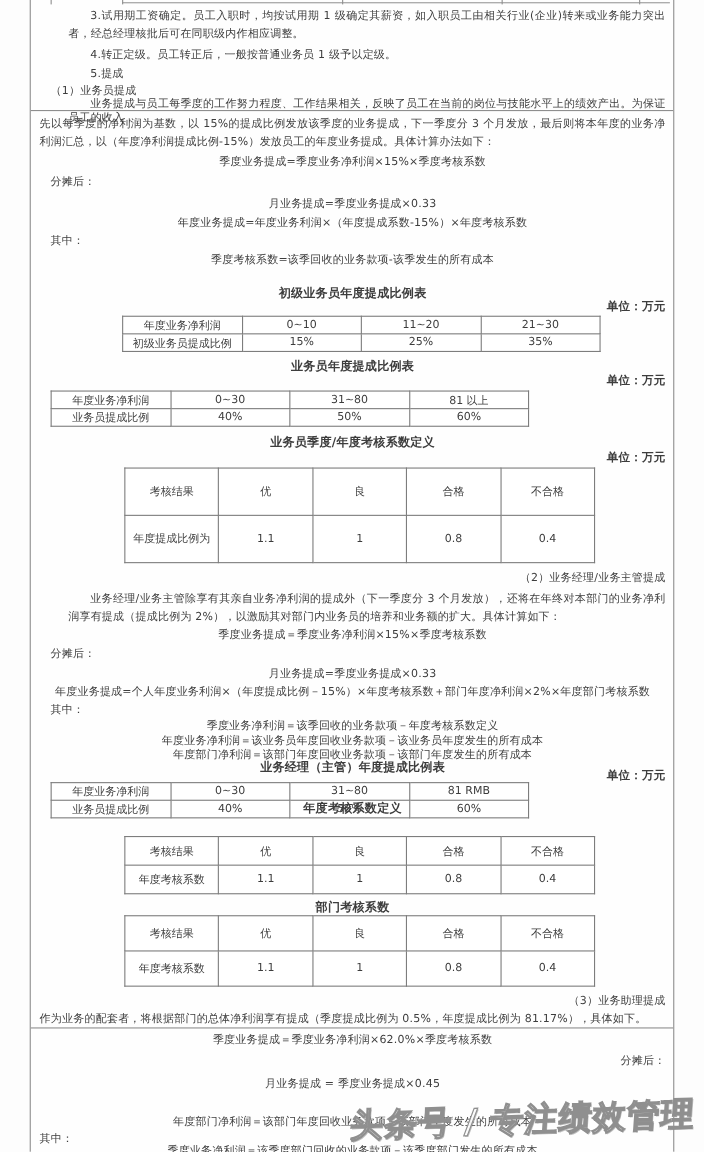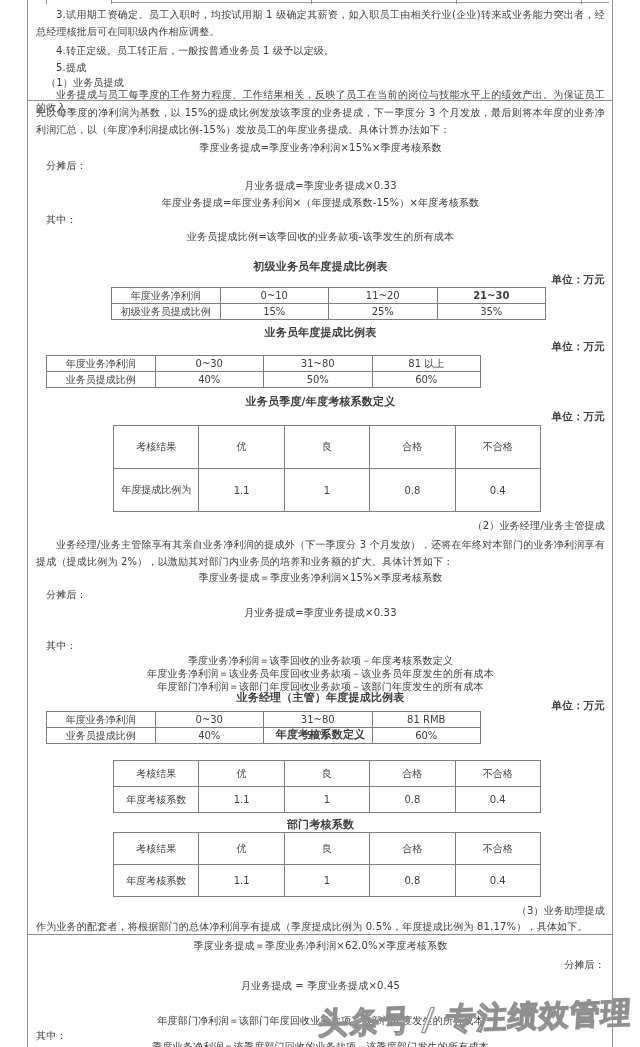--- a/index.html
+++ b/index.html
@@ -8,21 +8,21 @@
   .page { position:absolute; left:27px; top:0; width:586px; height:1047px;
     border-left:1px solid #8e8e8e; border-right:1px solid #8e8e8e; background:#fefefe; }
   .divider { position:absolute; left:0; right:0; height:0; border-top:1px solid #8e8e8e; }
   .tick { position:absolute; top:0; width:1px; height:4px; background:#8e8e8e; }
   .topline { position:absolute; top:2px; height:0; border-top:1px solid #9a9a9a; }
   .ln { position:absolute; left:8px; right:7px; font-size:10px; line-height:13px;
     letter-spacing:0.2px; }
   .c  { text-align:center; }
   .r  { text-align:right; font-size:10.5px; font-weight:bold; }
   .j  { text-align:justify; }
-  .ind2 { text-indent:2em; }
+  .ind2 { text-indent:2em;margin-left:26px; }
   .ind1 { text-indent:1em; }
   .indh { text-indent:0.6em;text-align:right; }
   .para2 { line-height:17px; }
   .bold { font-weight:bold; font-size:11px; }
   .tbl { position:absolute; display:table; table-layout:fixed; width:435px;
     border-collapse:collapse; background:#fff; }
   .trow { display:table-row; }
   .tcell { display:table-cell; border:1px solid #7d7d7d; text-align:center;
     vertical-align:middle; font-size:10px; color:#3d3d3d; padding:0 2px; }
   .watermark { position:absolute; left:318px; top:998px; z-index:5; white-space:nowrap;
@@ -49,30 +49,30 @@
   <div class="ln j ind2" style="top:88px">业务提成与员工每季度的工作努力程度、工作结果相关，反映了员工在当前的岗位与技能水平上的绩效产出。为保证员工的收入，</div>
 
   <div class="divider" style="top:100px"></div>
 
   <div class="ln j para2" style="top:104px">先以每季度的净利润为基数，以 15%的提成比例发放该季度的业务提成，下一季度分 3 个月发放，最后则将本年度的业务净利润汇总，以（年度净利润提成比例-15%）发放员工的年度业务提成。具体计算办法如下：</div>
   <div class="ln c" style="top:141px">季度业务提成=季度业务净利润×15%×季度考核系数</div>
   <div class="ln ind1" style="top:159px">分摊后：</div>
   <div class="ln c" style="top:179px">月业务提成=季度业务提成×0.33</div>
   <div class="ln c" style="top:196px">年度业务提成=年度业务利润×（年度提成系数-15%）×年度考核系数</div>
   <div class="ln ind1" style="top:213px">其中：</div>
-  <div class="ln c" style="top:230px">业务员提成比例=该季回收的业务款项-该季发生的所有成本</div>
+  <div class="ln c" style="top:230px">季度考核系数=该季回收的业务款项-该季发生的所有成本</div>
 
   <div class="ln c bold" style="top:260px">初级业务员年度提成比例表</div>
   <div class="ln r" style="top:273px">单位：万元</div>
   <div class="tbl" style="top:287px; left:83px;">
       <div class="trow">
         <div class="tcell" style="height: 16px;">年度业务净利润</div>
         <div class="tcell" style="height: 16px;">0~10</div>
         <div class="tcell" style="height: 16px;">11~20</div>
-        <div class="tcell" style="height: 16px; font-weight: bold;">21~30</div>
+        <div class="tcell" style="height: 16px;">21~30</div>
       </div>
       <div class="trow">
         <div class="tcell" style="height: 16px;">初级业务员提成比例</div>
         <div class="tcell" style="height: 16px;">15%</div>
         <div class="tcell" style="height: 16px;">25%</div>
         <div class="tcell" style="height: 16px;">35%</div>
       </div>
     </div>
 
   <div class="ln c bold" style="top:326px">业务员年度提成比例表</div>
@@ -109,20 +109,21 @@
         <div class="tcell" style="height: 43px;">0.8</div>
         <div class="tcell" style="height: 43px;">0.4</div>
       </div>
     </div>
 
   <div class="ln indh" style="top:519px">（2）业务经理/业务主管提成</div>
   <div class="ln j ind2 para2" style="top:536px">业务经理/业务主管除享有其亲自业务净利润的提成外（下一季度分 3 个月发放），还将在年终对本部门的业务净利润享有提成（提成比例为 2%），以激励其对部门内业务员的培养和业务额的扩大。具体计算如下：</div>
   <div class="ln c" style="top:571px">季度业务提成＝季度业务净利润×15%×季度考核系数</div>
   <div class="ln ind1" style="top:588px">分摊后：</div>
   <div class="ln c" style="top:606px">月业务提成=季度业务提成×0.33</div>
+  <div class="ln c" style="top:623px">年度业务提成=个人年度业务利润×（年度提成比例－15%）×年度考核系数＋部门年度净利润×2%×年度部门考核系数</div>
   <div class="ln ind1" style="top:639px">其中：</div>
   <div class="ln c" style="top:654px">季度业务净利润＝该季回收的业务款项－年度考核系数定义</div>
   <div class="ln c" style="top:667px">年度业务净利润＝该业务员年度回收业务款项－该业务员年度发生的所有成本</div>
   <div class="ln c" style="top:680px">年度部门净利润＝该部门年度回收业务款项－该部门年度发生的所有成本</div>
 
   <div class="ln c bold" style="top:691px">业务经理（主管）年度提成比例表</div>
   <div class="ln r" style="top:699px">单位：万元</div>
   <div class="tbl" style="top:711px; left:18px;">
       <div class="trow">
         <div class="tcell" style="height: 16px;">年度业务净利润</div>

